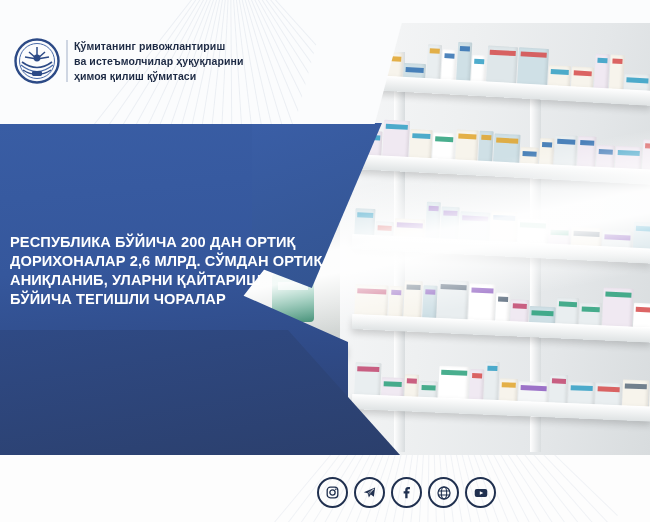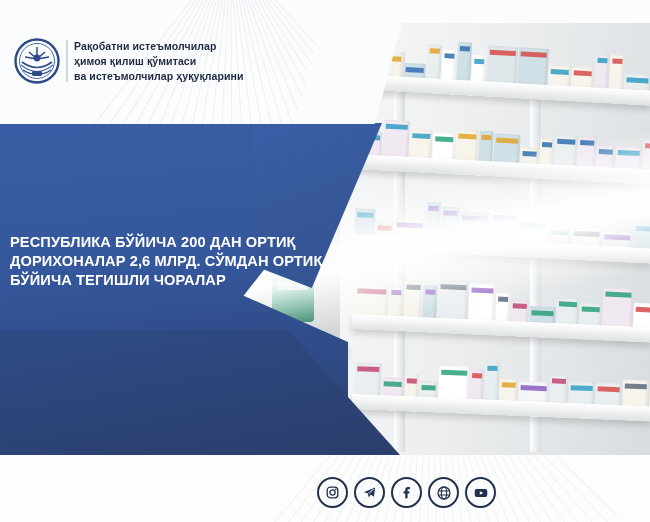--- a/index.html
+++ b/index.html
@@ -417,20 +417,21 @@
     <div class="streak"></div>
   </div>
 
   <div class="bluepanel"></div>
   <div class="bluewedge"></div>
   <div class="bluebottom"></div>
 
   <div class="headline">
     <div>РЕСПУБЛИКА БЎЙИЧА 200 ДАН ОРТИҚ</div>
     <div>ДОРИХОНАЛАР 2,6 МЛРД. СЎМДАН ОРТИҚ</div>
+    <div>АНИҚЛАНИБ, УЛАРНИ ҚАЙТАРИШ</div>
     <div>БЎЙИЧА ТЕГИШЛИ ЧОРАЛАР</div>
   </div>
 
   <div class="header"></div>
   <div class="headplate">
     <div class="hdr-rays" id="hdr-rays">
         <span style="transform:rotate(-42deg)"></span>
         <span style="transform:rotate(-38.8deg)"></span>
         <span style="transform:rotate(-35.6deg)"></span>
         <span style="transform:rotate(-32.4deg)"></span>
@@ -466,23 +467,23 @@
       <path d="M23 9 L23 21 M23 21 L15 14 M23 21 L31 14 M23 21 L11 19 M23 21 L35 19" stroke="#2c4a86" stroke-width="1.5" fill="none"></path>
       <circle cx="23" cy="20" r="3.4" fill="#2c4a86"></circle>
       <path d="M8 24 q15 11 30 0" fill="none" stroke="#2c4a86" stroke-width="1.6"></path>
       <path d="M7 27 q16 13 32 0" fill="none" stroke="#4a6ba8" stroke-width="1.2"></path>
       <path d="M9 32 q14 9 28 0" fill="none" stroke="#2c4a86" stroke-width="1.4"></path>
       <rect x="18" y="33" width="10" height="5" rx="1.4" fill="#2c4a86"></rect>
     </svg>
   </div>
   <div class="divider"></div>
   <div class="htext">
-    <div>Рақобатни истеъмолчилар</div>
+    <div>Қўмитанинг ривожлантириш</div>
+    <div>ва истеъмолчилар ҳуқуқларини</div>
     <div>ҳимоя қилиш қўмитаси</div>
-    <div>ва истеъмолчилар ҳуқуқларини</div>
   </div>
 
   <div class="footer">
     <div class="foot-rays" id="foot-rays">
         <span style="transform:rotate(-46deg)"></span>
         <span style="transform:rotate(-43.4deg)"></span>
         <span style="transform:rotate(-40.8deg)"></span>
         <span style="transform:rotate(-38.2deg)"></span>
         <span style="transform:rotate(-35.6deg)"></span>
         <span style="transform:rotate(-33deg)"></span>

